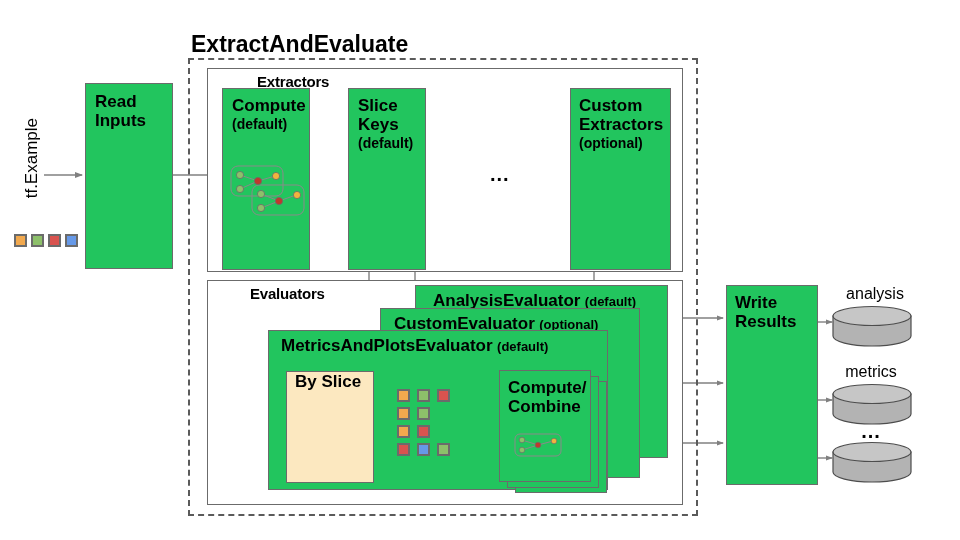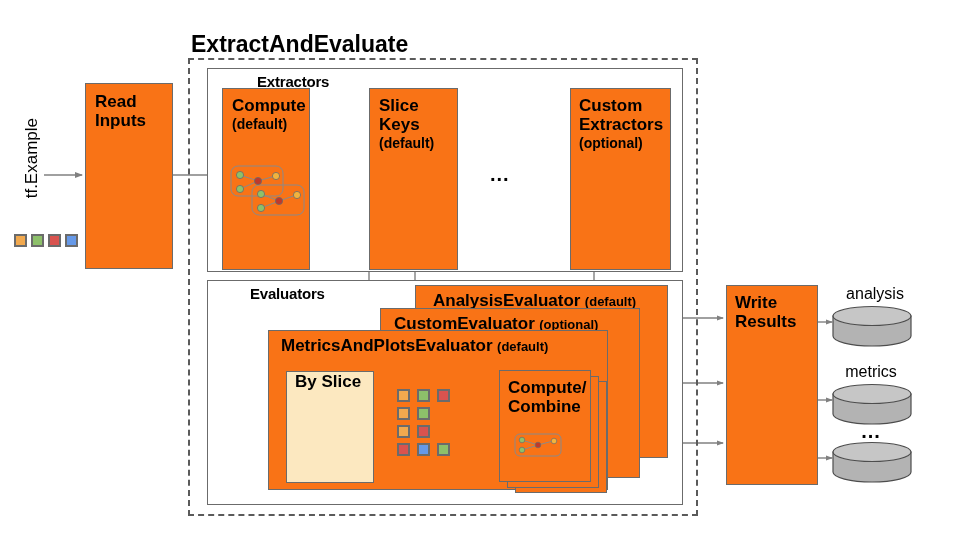--- a/index.html
+++ b/index.html
@@ -1,19 +1,19 @@
 <!DOCTYPE html>
 <html><head>
 <meta charset="utf-8">
 <style>
   html,body{margin:0;padding:0;background:#ffffff;}
   body{width:960px;height:540px;position:relative;overflow:hidden;
        font-family:"Liberation Sans","DejaVu Sans",sans-serif;color:#000;}
   .abs{position:absolute;box-sizing:border-box;}
-  .box{background:#f97316;border:1px solid #6b6b6b;}
+  .box{background:#22c55e;border:1px solid #6b6b6b;}
   .plain{background:#ffffff;border:1px solid #6b6b6b;}
   .dashed{background:transparent;border:2px dashed #5a5a5a;}
   .ttl{font-weight:bold;}
   .lbl-grp{font-size:15px;font-weight:bold;letter-spacing:-0.2px;margin-left:39px;}
   .boxtitle{font-size:17px;font-weight:bold;line-height:19px;}
   .sub{font-size:14px;font-weight:bold;}
   .subn{font-size:13px;font-weight:bold;}
   svg{position:absolute;left:0;top:0;width:960px;height:540px;overflow:visible;
       pointer-events:none;}
   .sq{position:absolute;width:13px;height:13px;border:2px solid #6b6b6b;box-sizing:border-box;}
@@ -105,21 +105,21 @@
       <circle cx="30" cy="18" r="3.6" fill="#c0392b"></circle>
       <circle cx="48" cy="13" r="3.6" fill="#f2b33d"></circle>
       <circle cx="33" cy="31" r="3.6" fill="#8dc06a"></circle>
       <circle cx="33" cy="45" r="3.6" fill="#8dc06a"></circle>
       <circle cx="51" cy="38" r="3.6" fill="#c0392b"></circle>
       <circle cx="69" cy="32" r="3.6" fill="#f2b33d"></circle>
     </g>
   </svg>
 </div>
 
-<div class="abs box" style="left:369px;top:88px;width:89px;height:182px;">
+<div class="abs box" style="left:348px;top:88px;width:78px;height:182px;">
   <div class="boxtitle" style="padding:7px 0 0 9px;">Slice</div>
   <div class="boxtitle" style="padding:0 0 0 9px;">Keys</div>
   <div class="sub" style="padding:1px 0 0 9px;">(default)</div>
 </div>
 
 <div class="abs dots" style="left:490px;top:163px;">...</div>
 
 <div class="abs box" style="left:570px;top:88px;width:101px;height:182px;">
   <div class="boxtitle" style="padding:7px 0 0 8px;">Custom</div>
   <div class="boxtitle" style="padding:0 0 0 8px;">Extractors</div>

